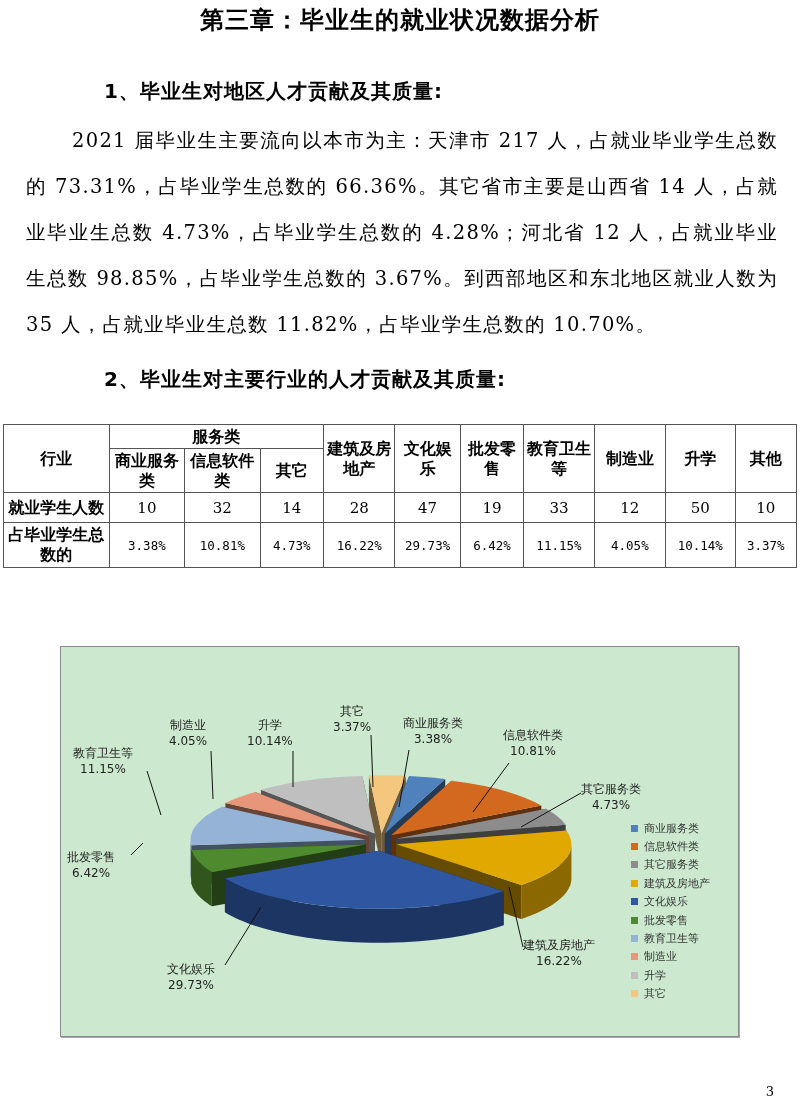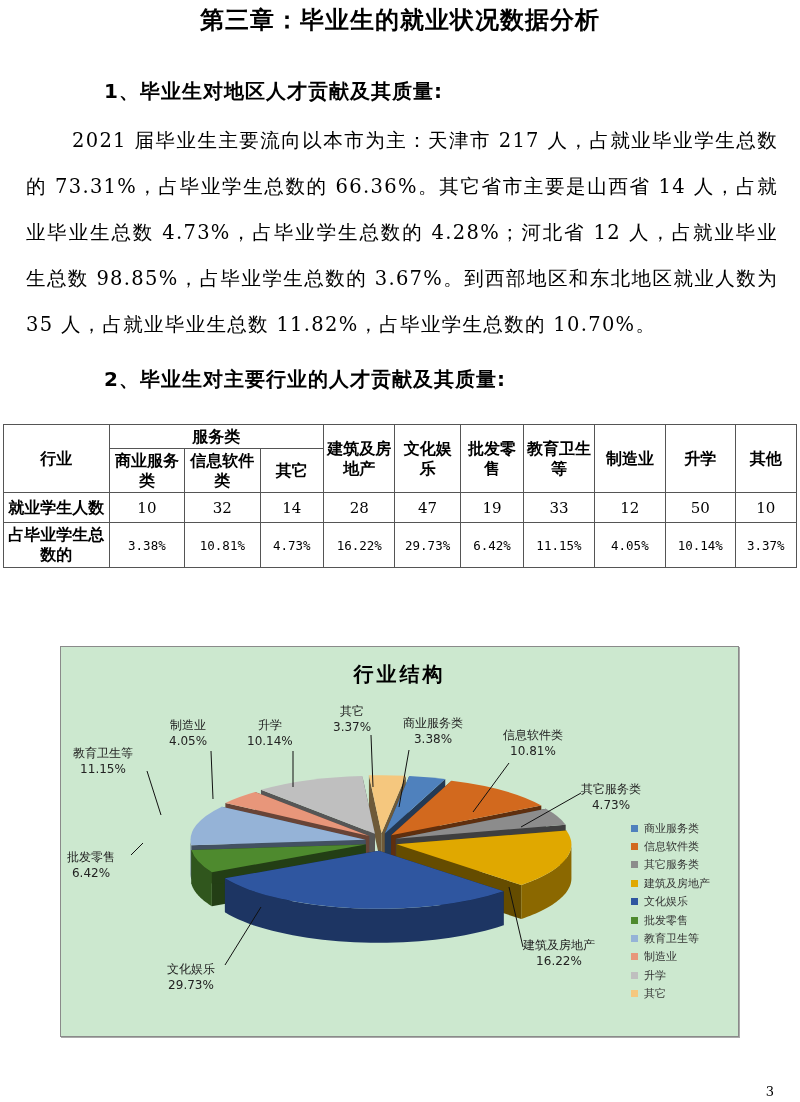--- a/index.html
+++ b/index.html
@@ -82,21 +82,20 @@
     <td class="pct">6.42%</td>
     <td class="pct">11.15%</td>
     <td class="pct">4.05%</td>
     <td class="pct">10.14%</td>
     <td class="pct">3.37%</td>
   </tr>
 </tbody>
   </table>
 
 <div class="chart-box">
-  <div class="chart-title">行业结构</div>
   <svg class="pie" id="pie-svg" width="677" height="389">
       <g>
         <path d="M320.53997213141395,186.205012785431 L307.93043302546073,128.35577243702807 L307.93043302546073,162.35577243702807 L320.53997213141395,220.205012785431 Z" fill="rgb(110,90,57)"></path>
         <path d="M320.53997213141395,186.205012785431 L344.89526479942526,128.7694647984199 L344.89526479942526,162.7694647984199 L320.53997213141395,220.205012785431 Z" fill="rgb(110,90,57)"></path>
         <path d="M320.53997213141395,186.205012785431 L307.93043302546073,128.35577243702807 A175,58 0 0 1 344.89526479942526,128.7694647984199 Z" fill="#f5c77e"></path>
       </g>
       <g>
         <path d="M323.8935066068945,186.46452793300946 L348.248799274906,129.0289799459984 L348.248799274906,163.0289799459984 L323.8935066068945,220.46452793300946 Z" fill="rgb(36,58,85)"></path>
         <path d="M323.8935066068945,186.46452793300946 L384.2289551697112,132.02075575114904 L384.2289551697112,166.02075575114904 L323.8935066068945,220.46452793300946 Z" fill="rgb(36,58,85)"></path>
         <path d="M323.8935066068945,186.46452793300946 L348.248799274906,129.0289799459984 A175,58 0 0 1 384.2289551697112,132.02075575114904 Z" fill="#4f81bd"></path>

